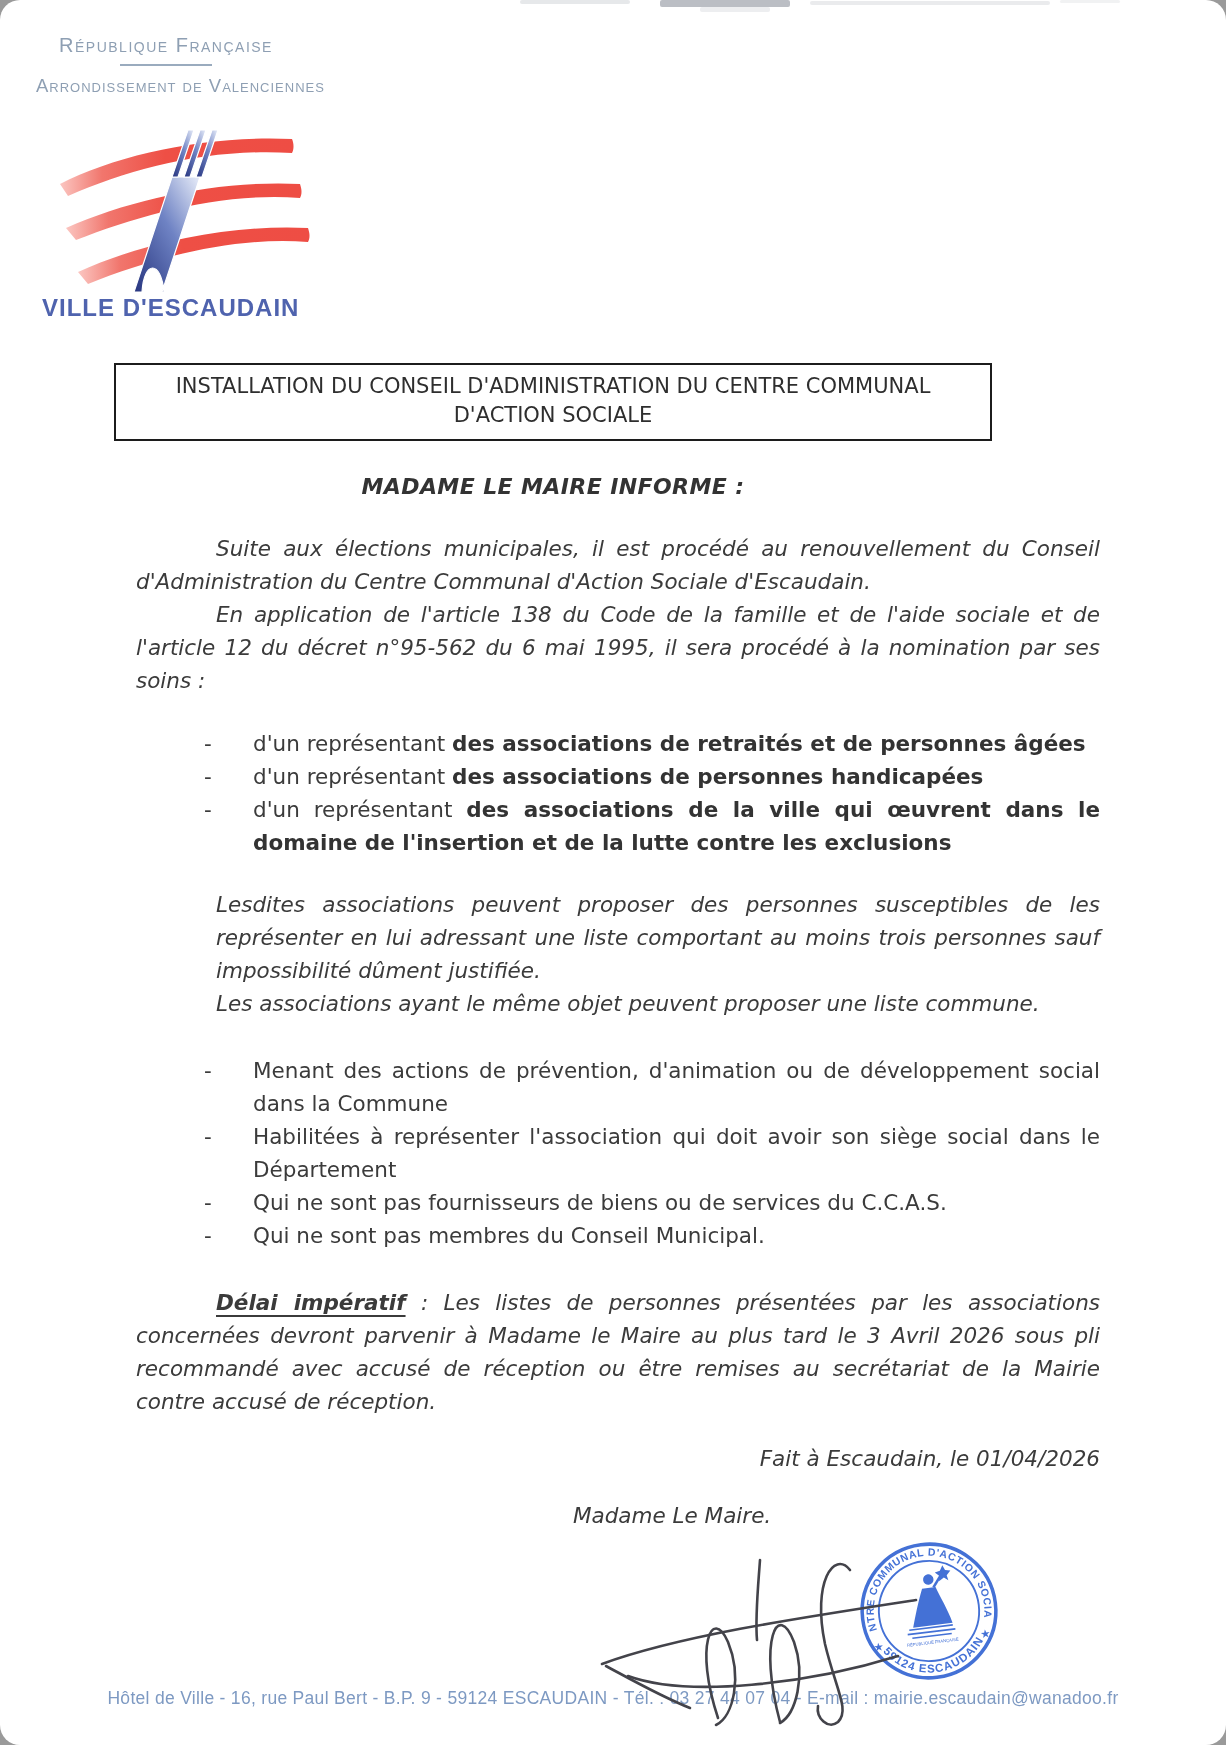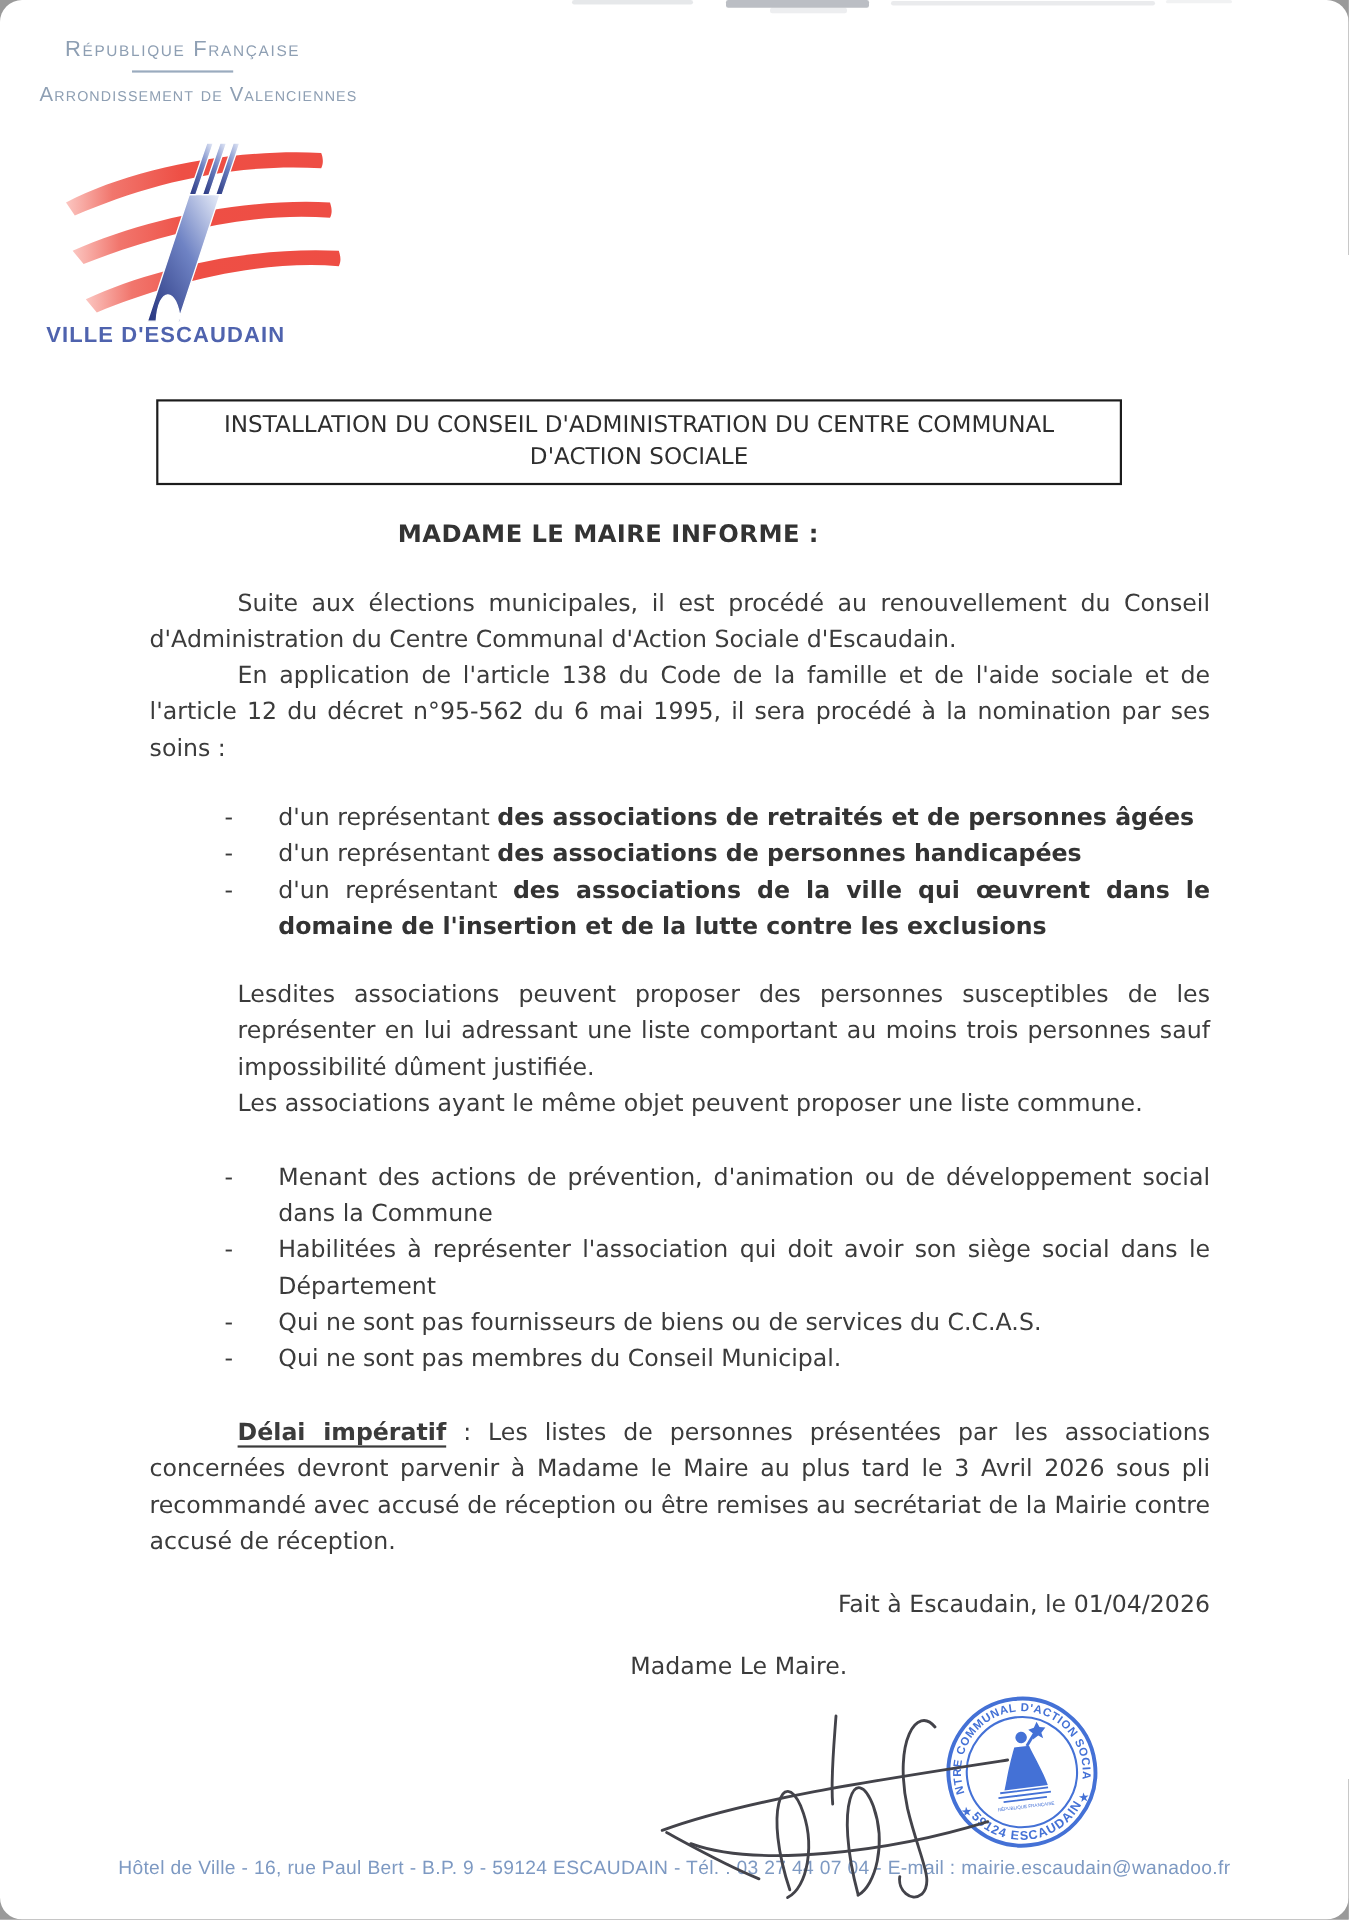--- a/index.html
+++ b/index.html
@@ -29,42 +29,41 @@
     font-variant:small-caps;
   }
   .lh .rep{font-size:20px;letter-spacing:1.5px;}
   .lh .sep{width:92px;height:0;border-top:2px solid #9aabbe;margin:7px auto 9px auto;}
   .lh .arr{font-size:18.5px;letter-spacing:1px;white-space:nowrap;}
 
   .logo{position:absolute;left:38px;top:122px;width:276px;height:174px;}
   .ville{
     position:absolute;left:42px;top:294px;width:300px;
     font-family:"Liberation Sans",sans-serif;
-    font-weight:bold;font-size:20px;letter-spacing:1px;
+    font-weight:bold;font-size:24px;letter-spacing:1px;
     color:#4f63ae;white-space:nowrap;
   }
 
   
   .title-box{
     position:absolute;left:114px;top:363px;width:866px;
     border:2px solid #1c1c1c;
     padding:7px 4px 9px 4px;
     text-align:center;
     font-size:21px;line-height:29px;
     color:#2e2e2e;
     font-weight:500;
-    margin-left:28px;
   }
 
   
   .body-text{
     position:absolute;left:136px;top:470px;width:964px;
     font-size:21.5px;line-height:33px;
   }
-  .body-text p{margin:0;}
+  .body-text p{margin:0;font-style:italic;}
   .informe{
     text-align:center;margin-right:130px !important;
     font-weight:600;font-size:22px;letter-spacing:.4px;color:#333;
   }
   .just{text-align:justify;}
   .ind{text-indent:80px;}
   .blockind{margin-left:80px !important;}
   .mt{margin-top:29px !important;}
   .mt2{margin-top:34px !important;}
   .list{margin:30px 0 0 68px;}

